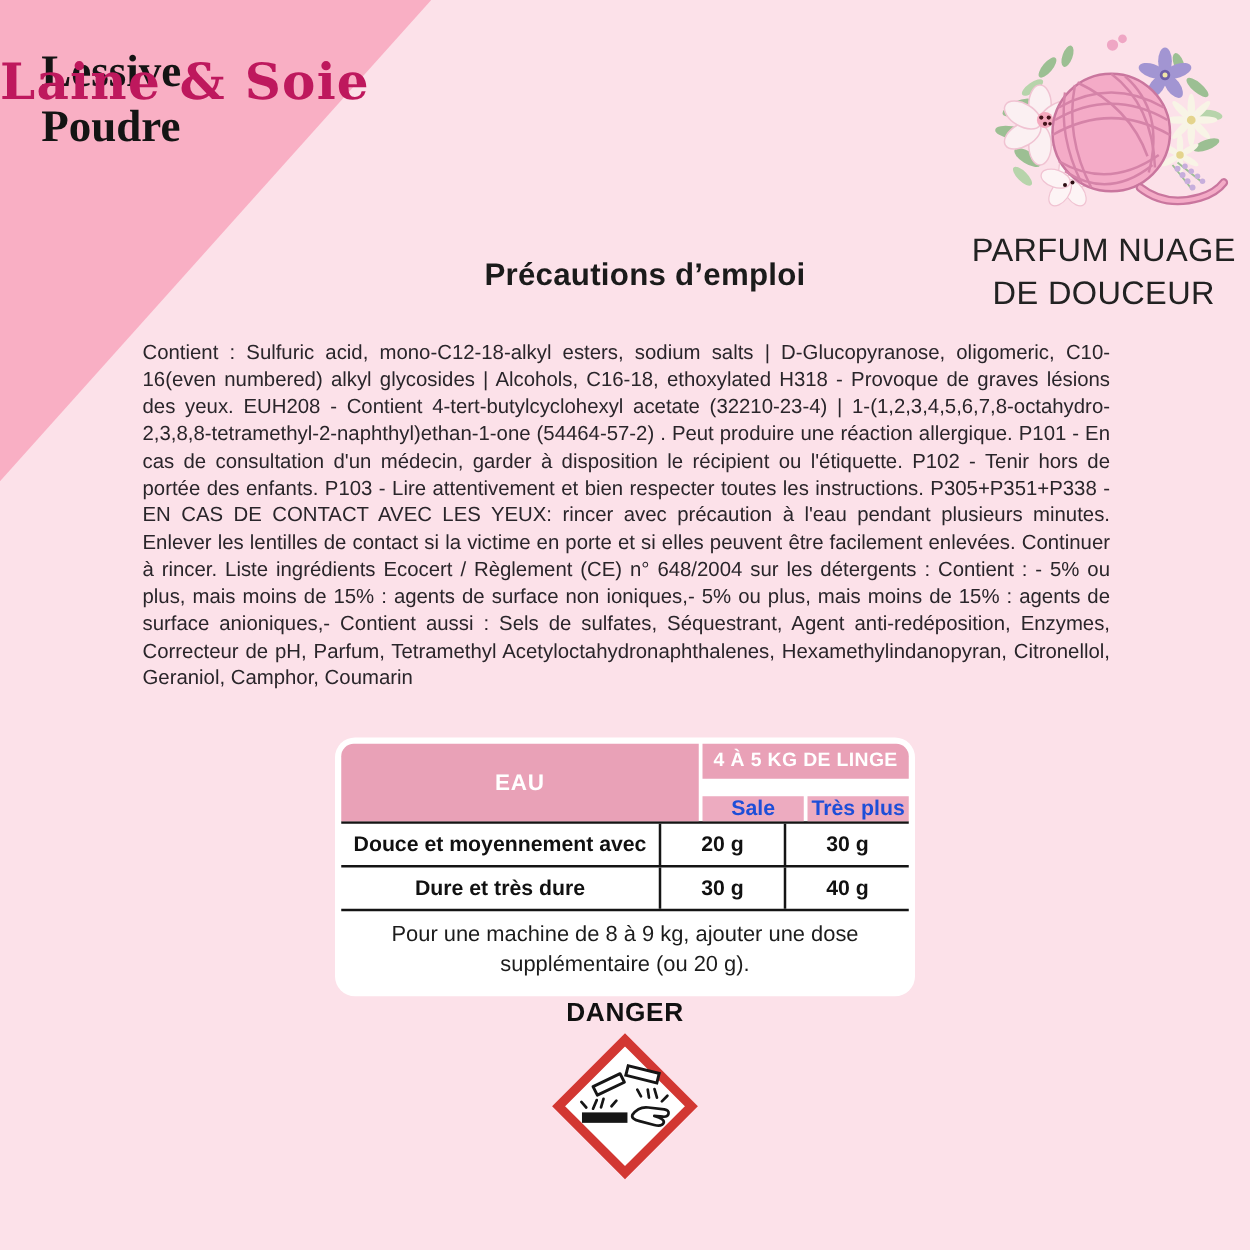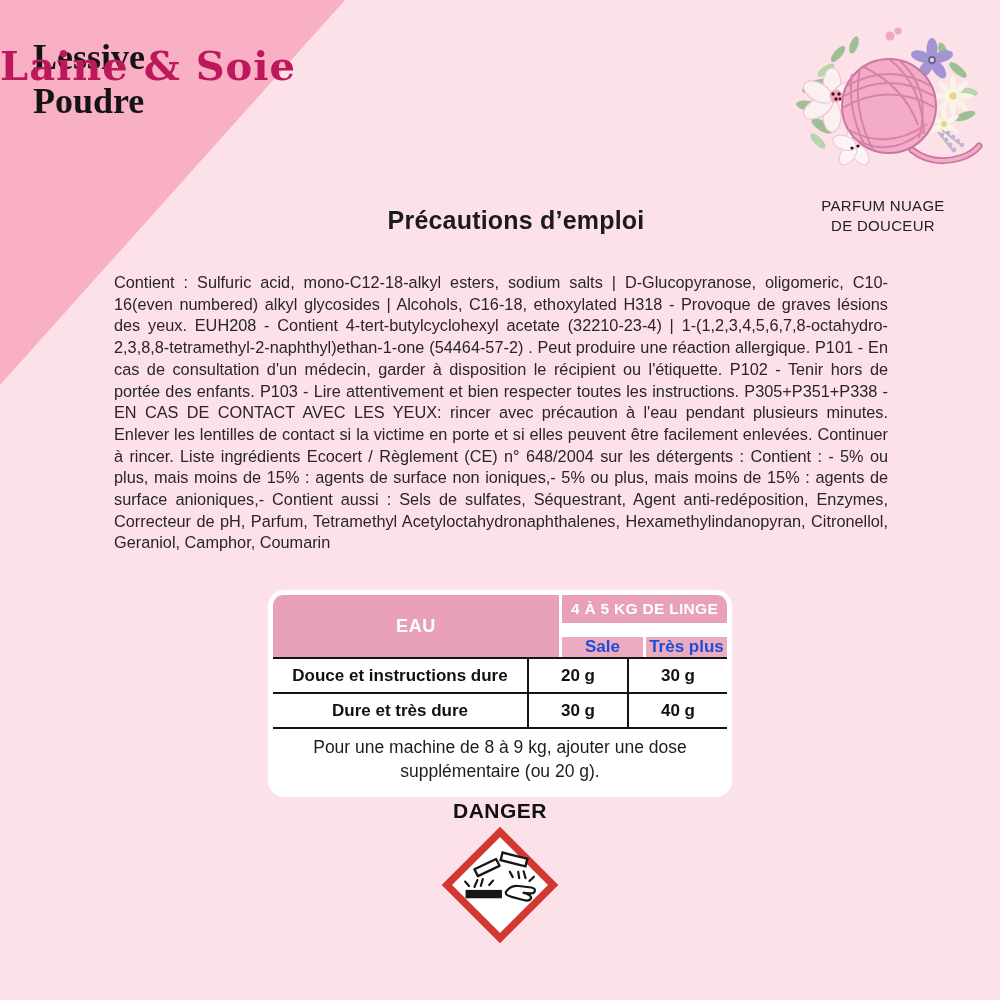--- a/index.html
+++ b/index.html
@@ -20,22 +20,22 @@
     font-size:36px; line-height:1.22; color:#141414;
   }
   .brand {
     position:absolute; left:0; top:42px; width:100%; text-align:left;
     font-family:"DejaVu Serif", serif; font-weight:bold;
     font-size:40px; color:#be185d; letter-spacing:1px;
   }
   .illustration { position:absolute; left:792px; top:24px; }
   .scent {
     position:absolute; left:772px; top:183px; width:222px;
-    text-align:center; font-size:15px; line-height:1.32;
-    color:#222; letter-spacing:0.3px;margin-top:13px;
+    text-align:center; font-size:26px; line-height:1.32;
+    color:#222; letter-spacing:0.3px;
   }
   .section-title {
     position:absolute; top:206px; left:16px; width:100%; text-align:center;
     font-size:25px; font-weight:bold; color:#1b1b1b; letter-spacing:0.2px;
   }
   .precautions {
     position:absolute; left:114px; top:272px; width:774px;
     font-size:16.3px; line-height:21.7px; text-align:justify;
     color:#29252a;
   }
@@ -233,21 +233,21 @@
     <div class="eau-cell">EAU</div>
     <div class="header-right">
       <div class="load-cell">4 À 5 KG DE LINGE</div>
       <div class="subcols">
         <div class="soil-cell">Sale</div>
         <div class="soil-cell">Très plus</div>
       </div>
     </div>
   </div>
   <div class="trow">
-    <div class="name">Douce et instructions dure</div>
+    <div class="name">Douce et moyennement avec</div>
     <div class="val">20 g</div>
     <div class="val">30 g</div>
   </div>
   <div class="trow">
     <div class="name">Dure et très dure</div>
     <div class="val">30 g</div>
     <div class="val">40 g</div>
   </div>
   <div class="tnote">Pour une machine de 8 à 9 kg, ajouter une dose supplémentaire (ou 20 g).</div>
 </div>

